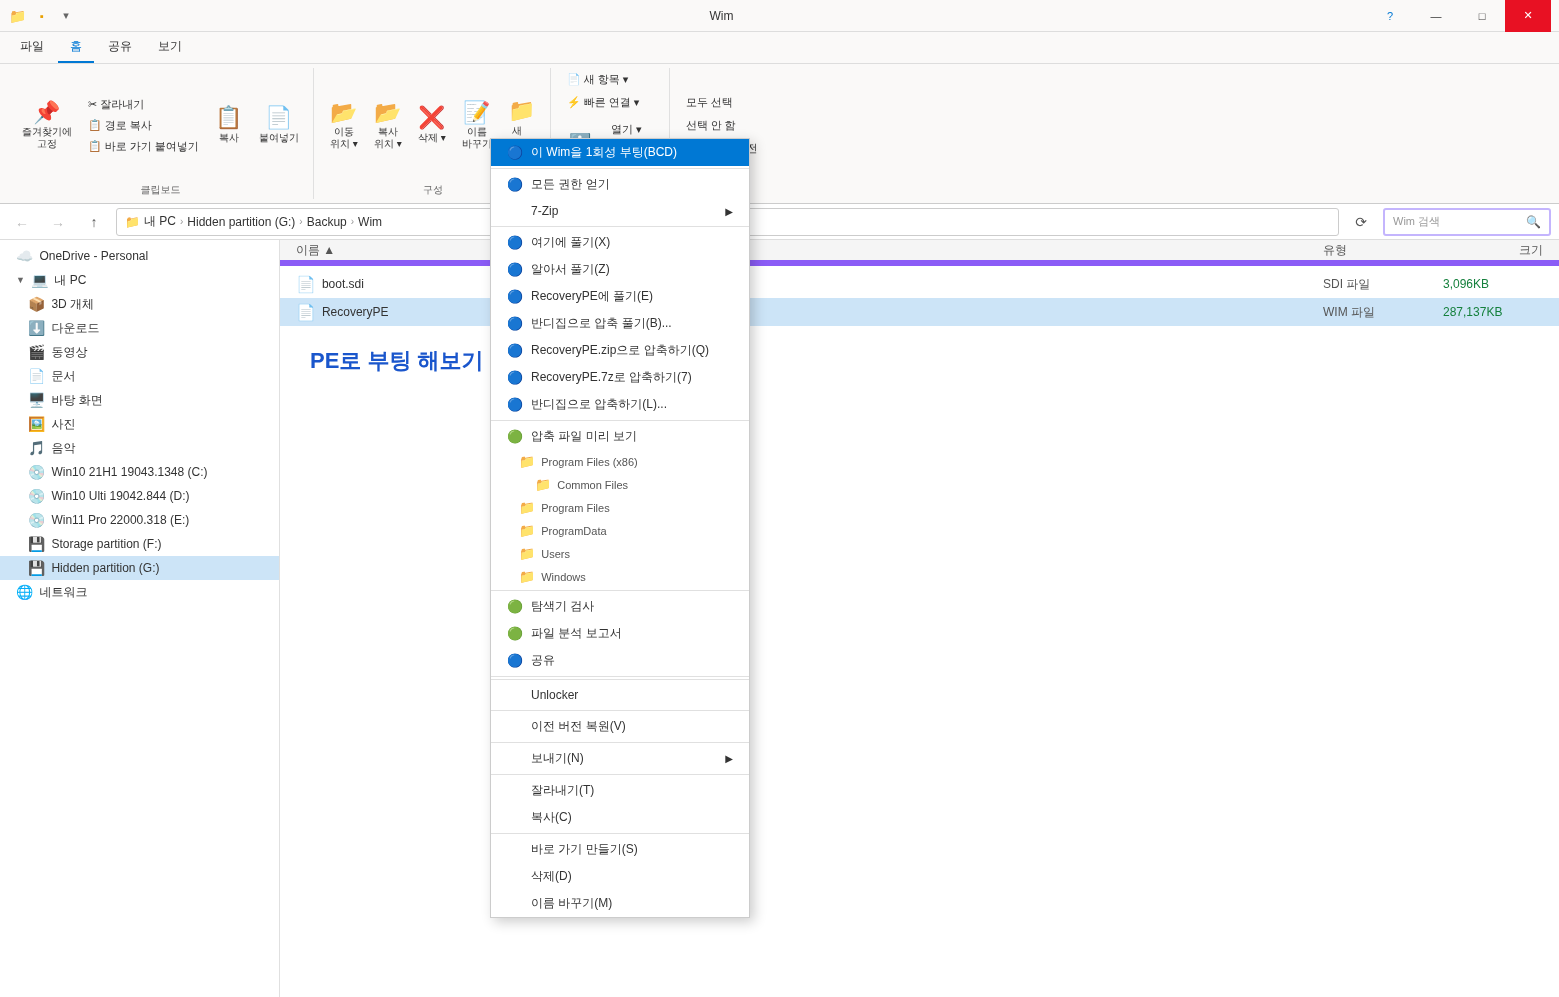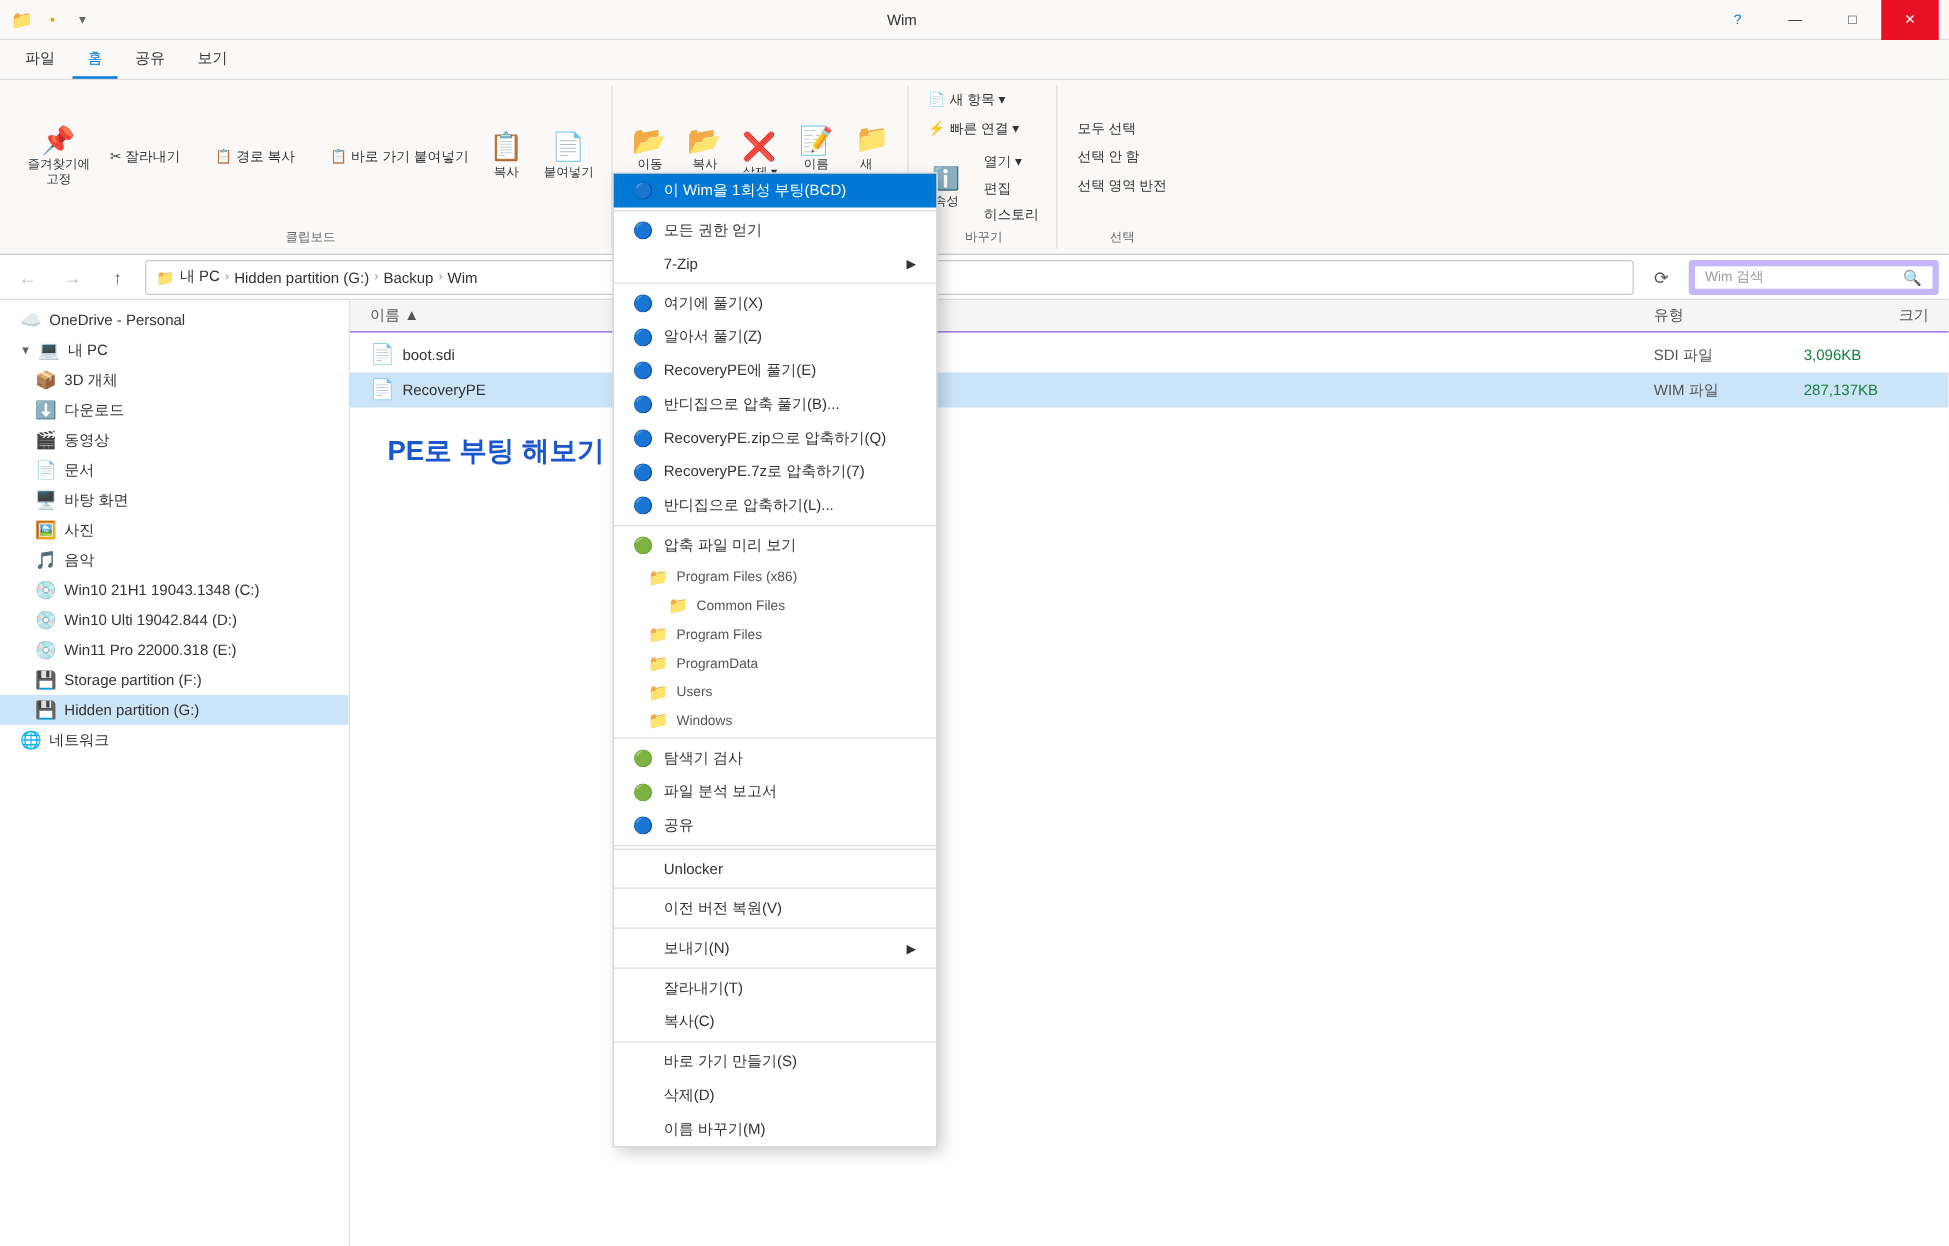--- a/index.html
+++ b/index.html
@@ -172,23 +172,23 @@
       display: flex;
       align-items: center;
       padding: 0 8px;
       background: #fff;
       font-size: 12px;
       color: #333;
       gap: 4px;
     }
     .breadcrumb-sep { color: #999; font-size: 10px; }
     .search-box {
-      width: 200px;
+      width: 168px;
       height: 28px;
-      border: 5px solid #c4b5fd;
+      border: 2px solid #c4b5fd;
       border-radius: 3px;
       display: flex;
       align-items: center;
       padding: 0 8px;
       background: #fff;
       gap: 4px;
       font-size: 12px;
       color: #999;
     }
 
@@ -226,21 +226,21 @@
       flex: 1;
       background: #fff;
       overflow: hidden;
       display: flex;
       flex-direction: column;
     }
     .file-list-header {
       display: flex;
       align-items: center;
       padding: 2px 16px;
-      border-bottom: 1px solid #8b5cf6;
+      border-bottom: 6px solid #8b5cf6;
       background: #f5f5f5;
       font-size: 12px;
       color: #555;
       height: 26px;
     }
     .file-col-name { flex: 1; cursor: pointer; }
     .file-col-type { width: 120px; cursor: pointer; }
     .file-col-size { width: 100px; cursor: pointer; text-align: right; }
     .file-list-content {
       flex: 1;
@@ -337,21 +337,21 @@
     <div class="ribbon-tab">보기</div>
   </div>
   <div class="ribbon-content">
 
     <div class="ribbon-group">
       <div class="ribbon-group-items">
         <div class="ribbon-btn">
           <div class="ribbon-btn-icon">📌</div>
           <div style="font-size:10px; text-align:center; line-height:1.2;">즐겨찾기에<br>고정</div>
         </div>
-        <div style="display:flex; flex-direction:row; gap:16px;">
+        <div style="display:flex; flex-direction:column; gap:2px;">
           <div class="ribbon-btn-small">✂ 잘라내기</div>
           <div class="ribbon-btn-small">📋 경로 복사</div>
           <div class="ribbon-btn-small">📋 바로 가기 붙여넣기</div>
         </div>
         <div class="ribbon-btn">
           <div class="ribbon-btn-icon">📋</div>
           <div>복사</div>
         </div>
         <div class="ribbon-btn">
           <div class="ribbon-btn-icon">📄</div>

